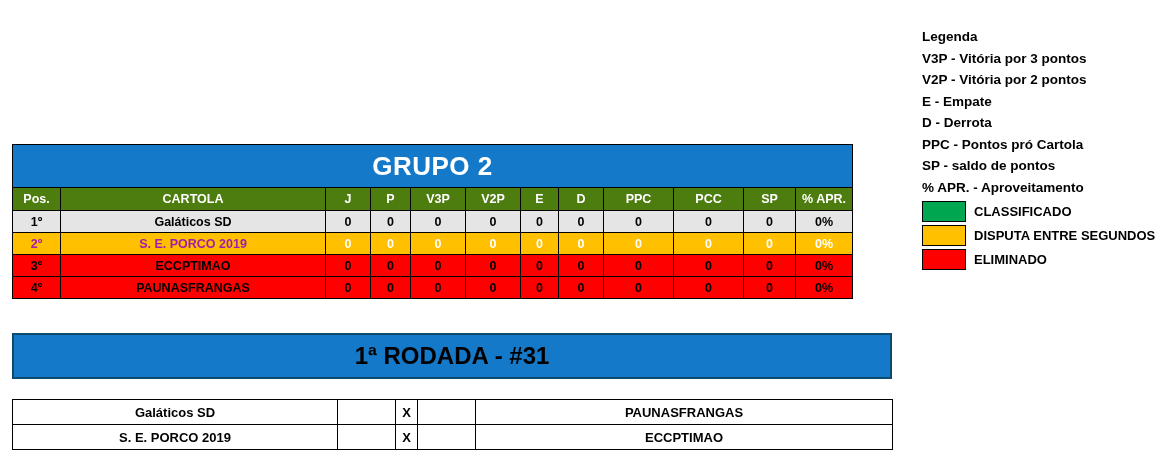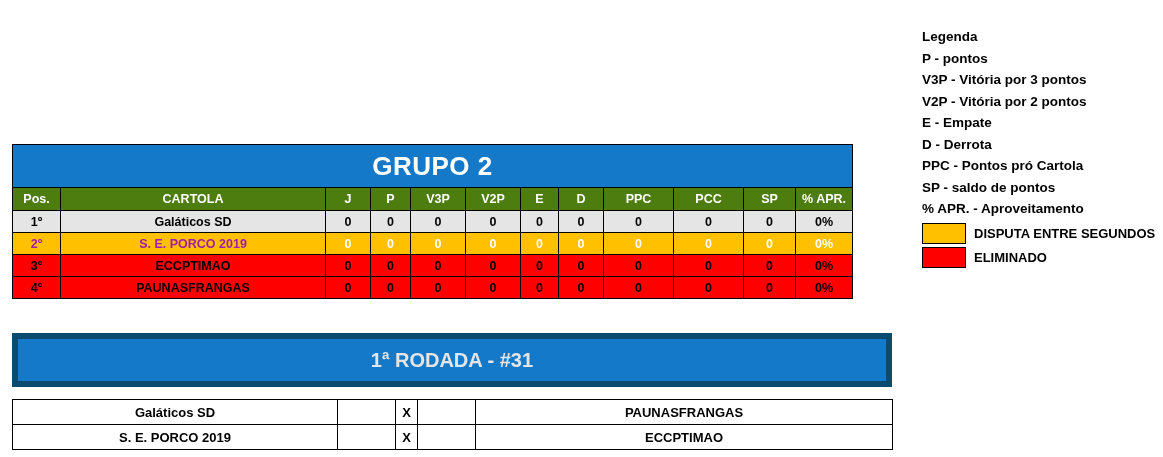--- a/index.html
+++ b/index.html
@@ -61,25 +61,25 @@
 
   
   #round-block {
     position: absolute;
     left: 12px;
     top: 333px;
     width: 880px;
   }
   .round-title {
     background: #1479c9;
-    color: #e5e5e5;
-    font-size: 20px;
+    color: #000000;
+    font-size: 24px;
     font-weight: bold;
     height: 42px;
-    border: 6px solid #0c4a6e;
+    border: 2px solid #0c4a6e;
     display: flex;
     align-items: center;
     justify-content: center;
   }
   #matches {
     position: absolute;
     left: 12px;
     top: 399px;
     width: 880px;
   }
@@ -260,29 +260,32 @@
         <td>X</td>
         <td></td>
         <td>ECCPTIMAO</td>
       </tr>
     </tbody>
   </table>
 </div>
 
 <div id="legend">
   <div class="line">Legenda</div>
-  <div class="line">P - pontos</div>
   <div class="line">V3P - Vitória por 3 pontos</div>
   <div class="line">V2P - Vitória por 2 pontos</div>
   <div class="line">E - Empate</div>
   <div class="line">D - Derrota</div>
   <div class="line">PPC - Pontos pró Cartola</div>
   <div class="line">SP - saldo de pontos</div>
   <div class="line">% APR. - Aproveitamento</div>
 
+  <div class="swatch-row">
+    <div class="swatch" style="background:#00a650"></div>
+    <div class="swatch-label">CLASSIFICADO</div>
+  </div>
   <div class="swatch-row">
     <div class="swatch" style="background:#ffc000"></div>
     <div class="swatch-label">DISPUTA ENTRE SEGUNDOS</div>
   </div>
   <div class="swatch-row">
     <div class="swatch" style="background:#ff0000"></div>
     <div class="swatch-label">ELIMINADO</div>
   </div>
 </div>
 

